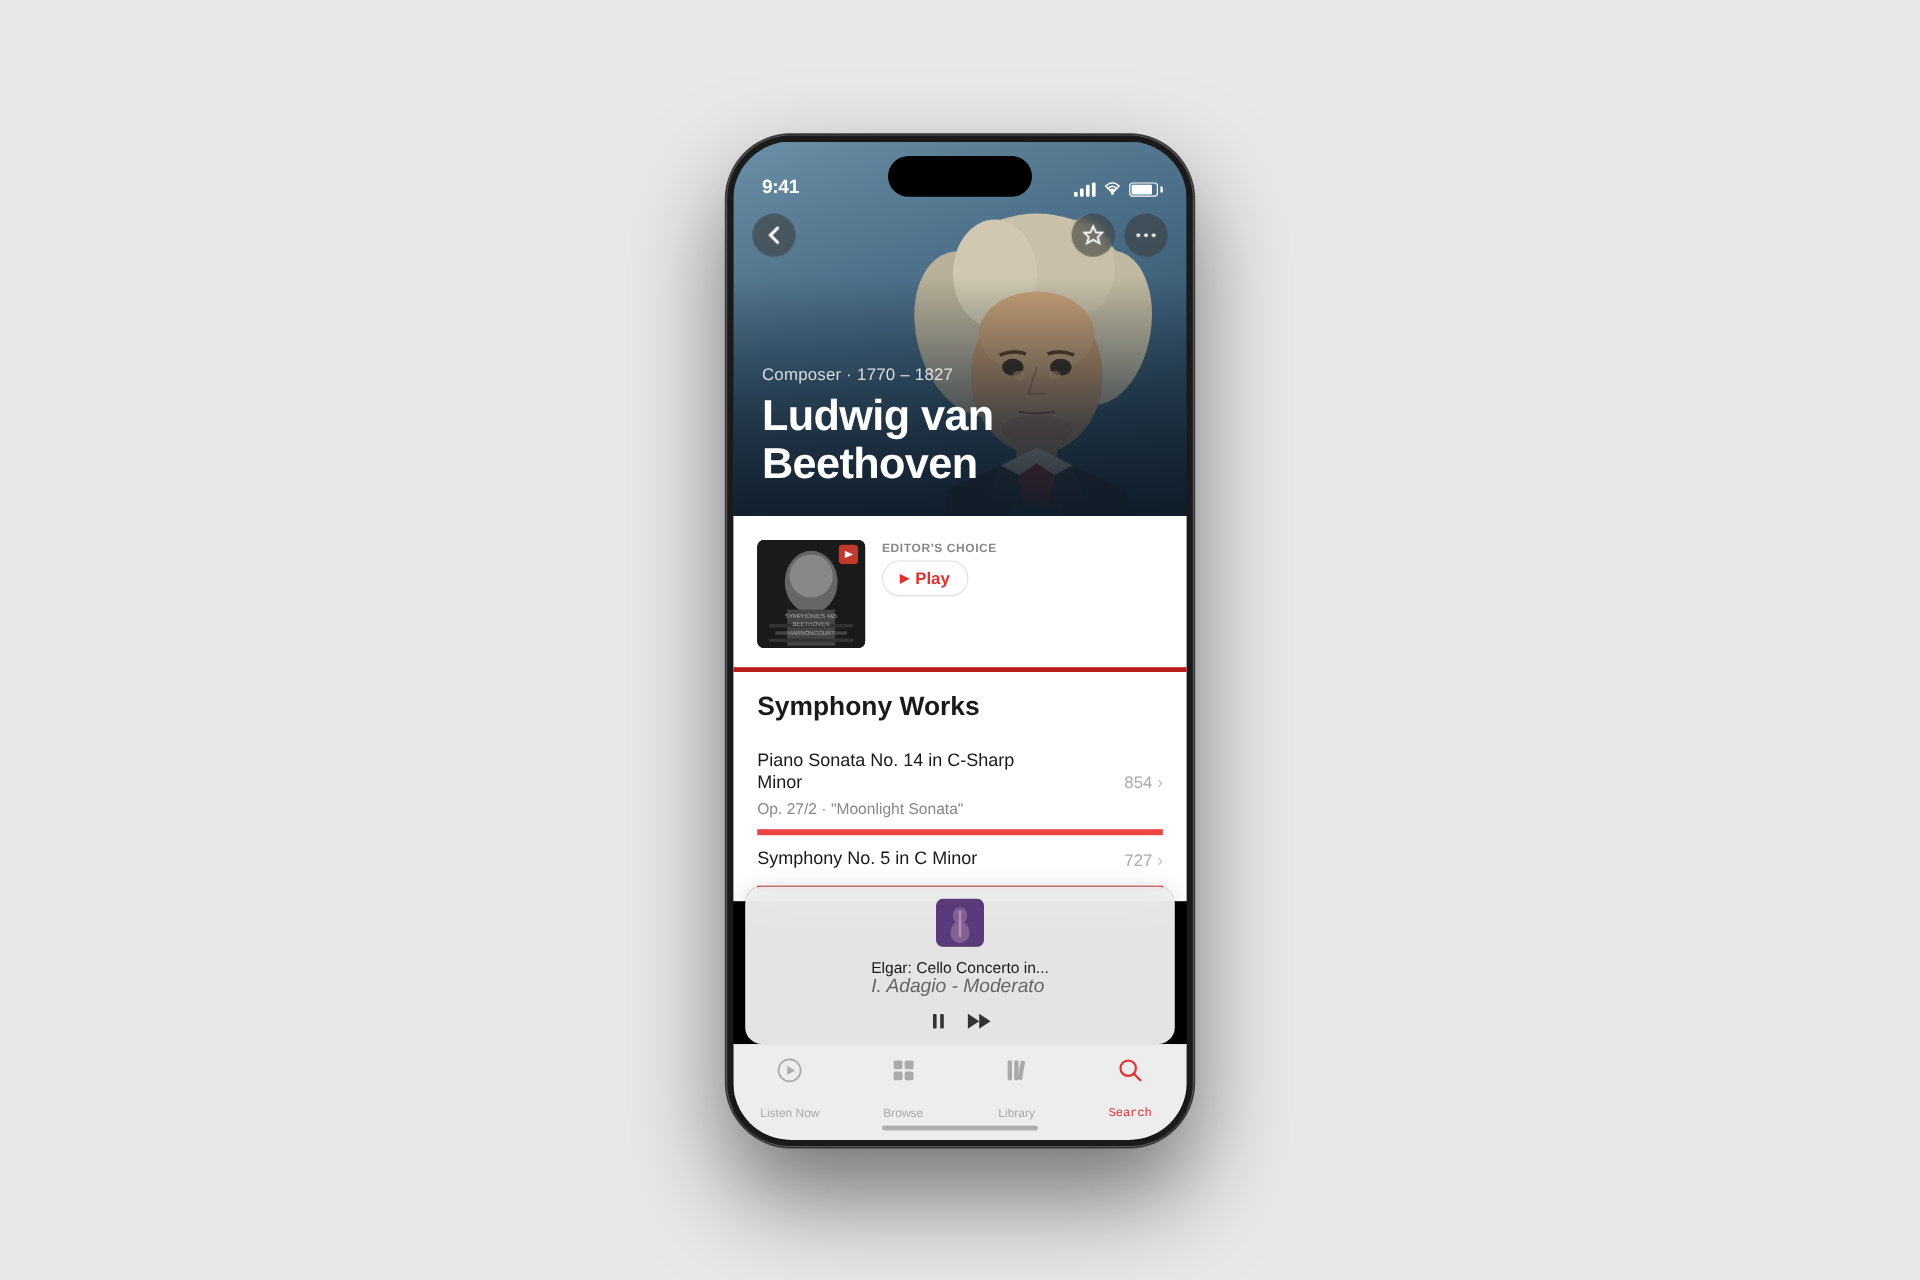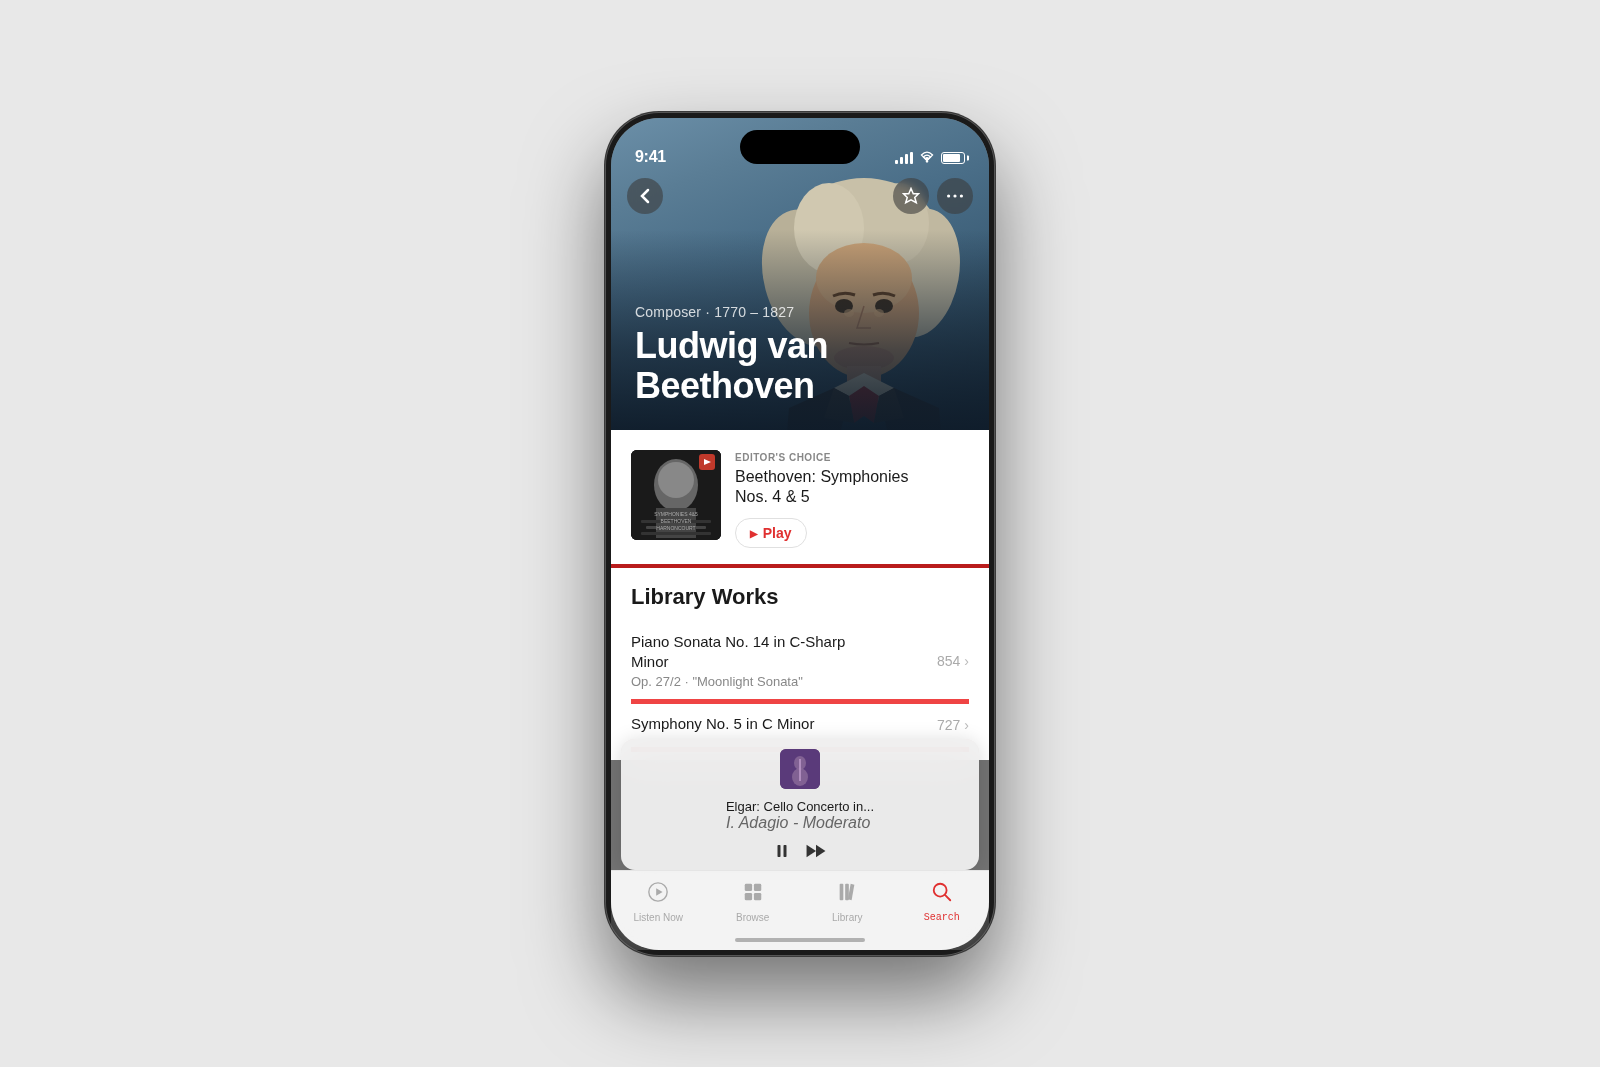--- a/index.html
+++ b/index.html
@@ -51,21 +51,21 @@
     }
 
     .phone-screen {
       position: absolute;
       top: 6px;
       left: 6px;
       right: 6px;
       bottom: 6px;
       border-radius: 48px;
       overflow: hidden;
-      background: #737373;
+      background: #000000;
     }
 
     
     .dynamic-island {
       position: absolute;
       top: 12px;
       left: 50%;
       transform: translateX(-50%);
       width: 120px;
       height: 34px;
@@ -463,21 +463,21 @@
       padding-top: 8px;
       z-index: 30;
       backdrop-filter: blur(20px);
     }
 
     .tab-item {
       flex: 1;
       display: flex;
       flex-direction: column;
       align-items: center;
-      gap: 3px;
+      gap: 14px;
       cursor: pointer;
       padding-top: 2px;
     }
 
     .tab-icon {
       font-size: 22px;
       color: #aaa;
     }
 
     .tab-icon.active {
@@ -654,30 +654,29 @@
             <div class="album-text">
               <div style="font-size:5px;color:#aaa;line-height:1.4;">
                 SYMPHONIES 4&amp;5<br>BEETHOVEN<br>HARNONCOURT
               </div>
             </div>
           </div>
         </div>
 
         <div class="editors-info">
           <div class="editors-label">EDITOR'S CHOICE</div>
-          <div class="editors-title">Beethoven: Symphonies<br>Nos. 4 &amp; 5</div>
           <button class="play-button">
             <span class="play-icon">▶</span>
             <span>Play</span>
           </button>
         </div>
       </div>
 
       <div class="popular-works">
-        <div class="section-title">Library Works</div>
+        <div class="section-title">Symphony Works</div>
 
         <div class="work-item">
           <div class="work-info">
             <div class="work-title">Piano Sonata No. 14 in C-Sharp<br>Minor</div>
             <div class="work-subtitle">Op. 27/2 · "Moonlight Sonata"</div>
           </div>
           <div class="work-count">
             <span>854</span>
             <span class="chevron">›</span>
           </div>

